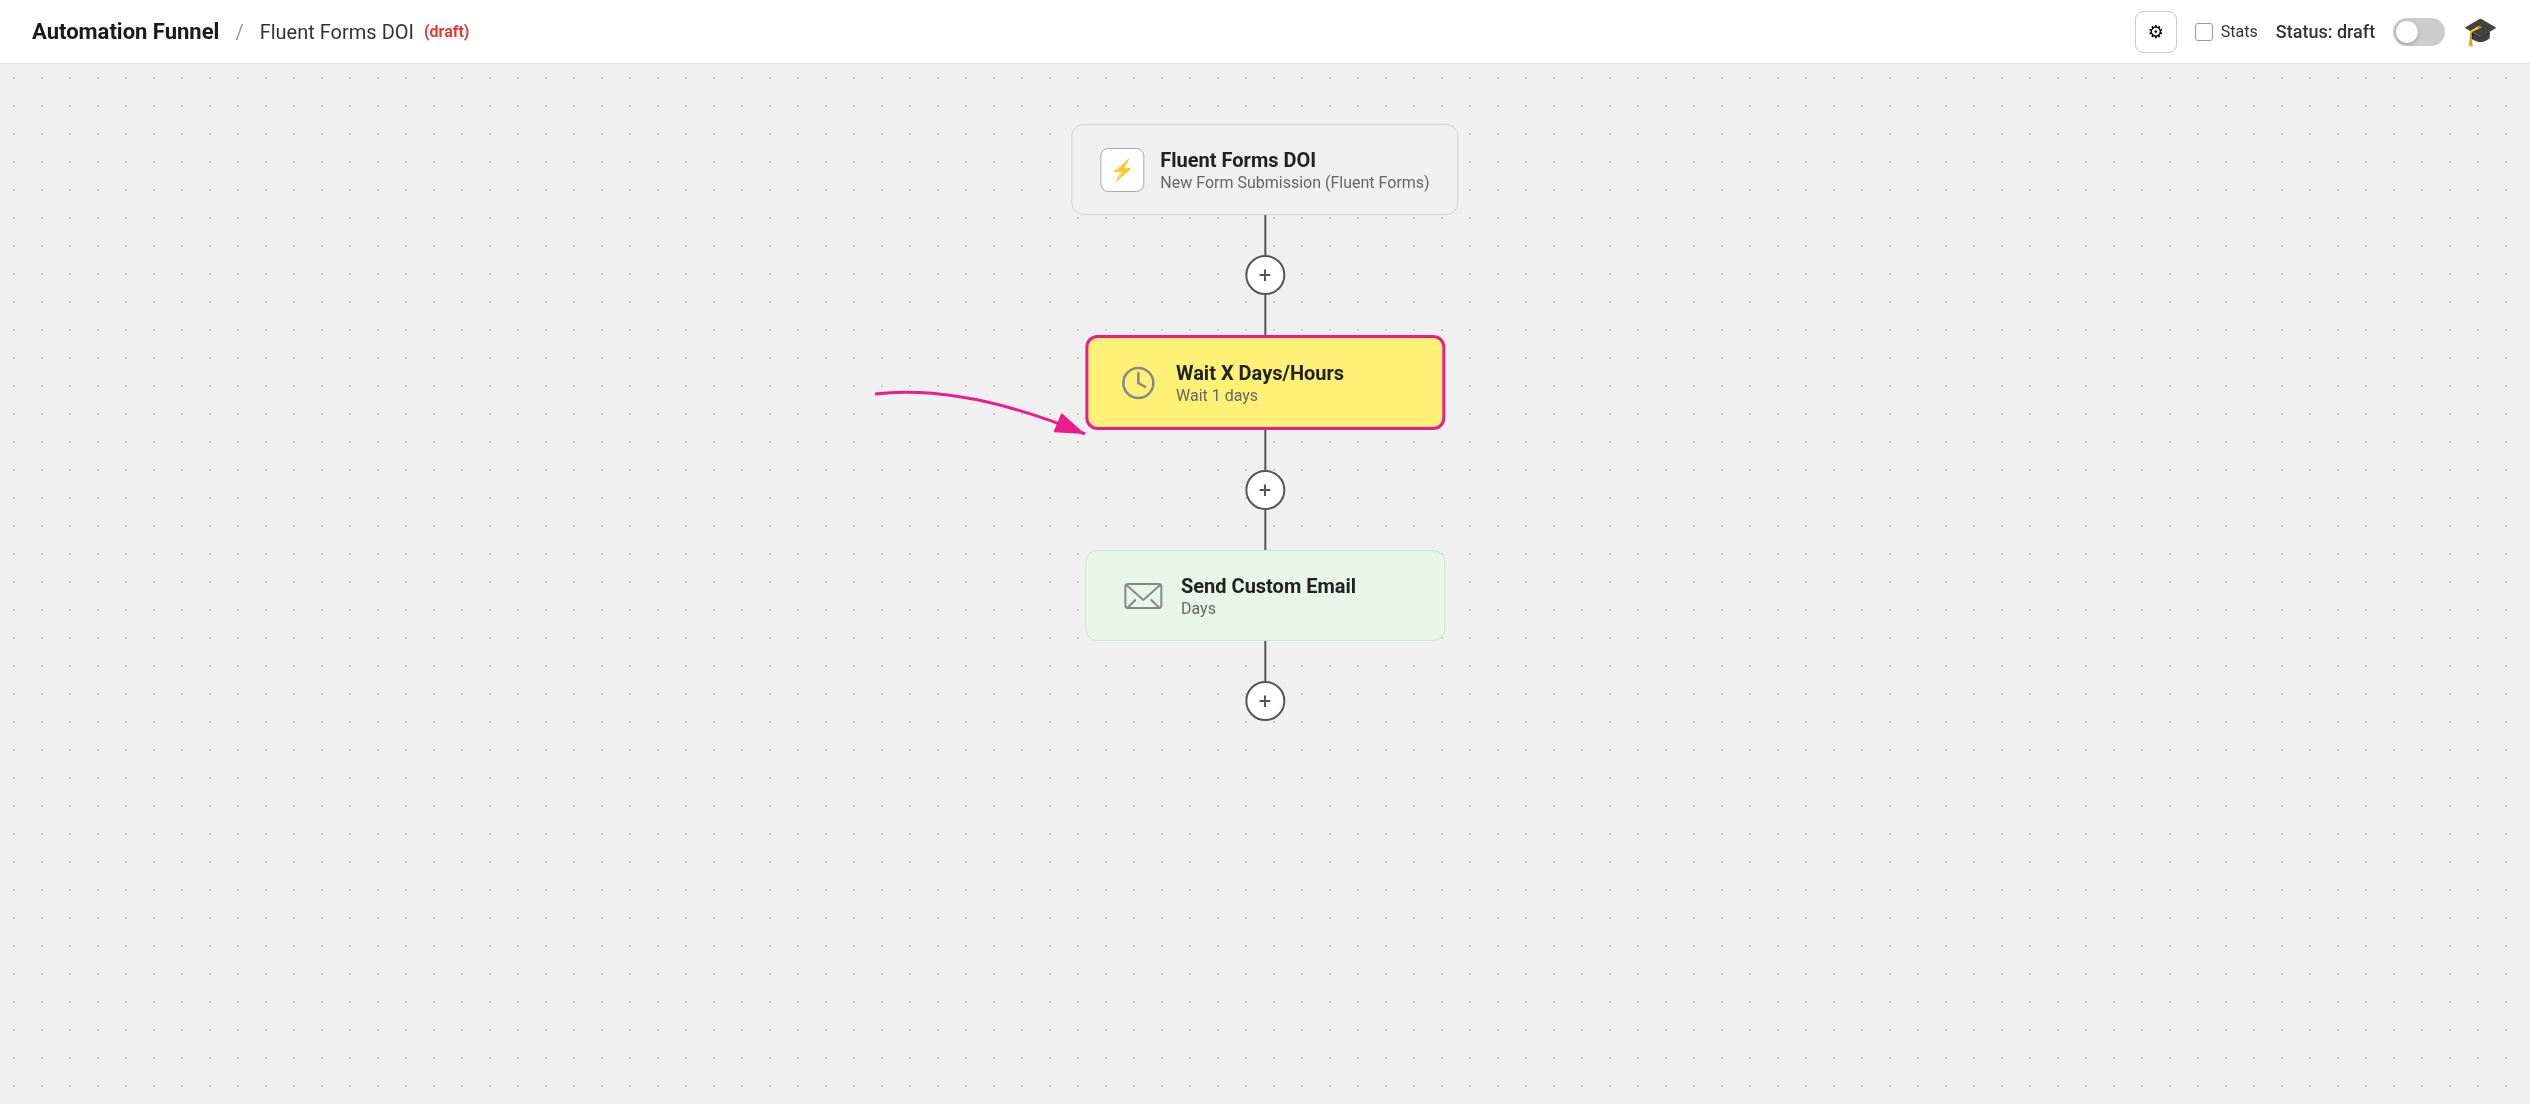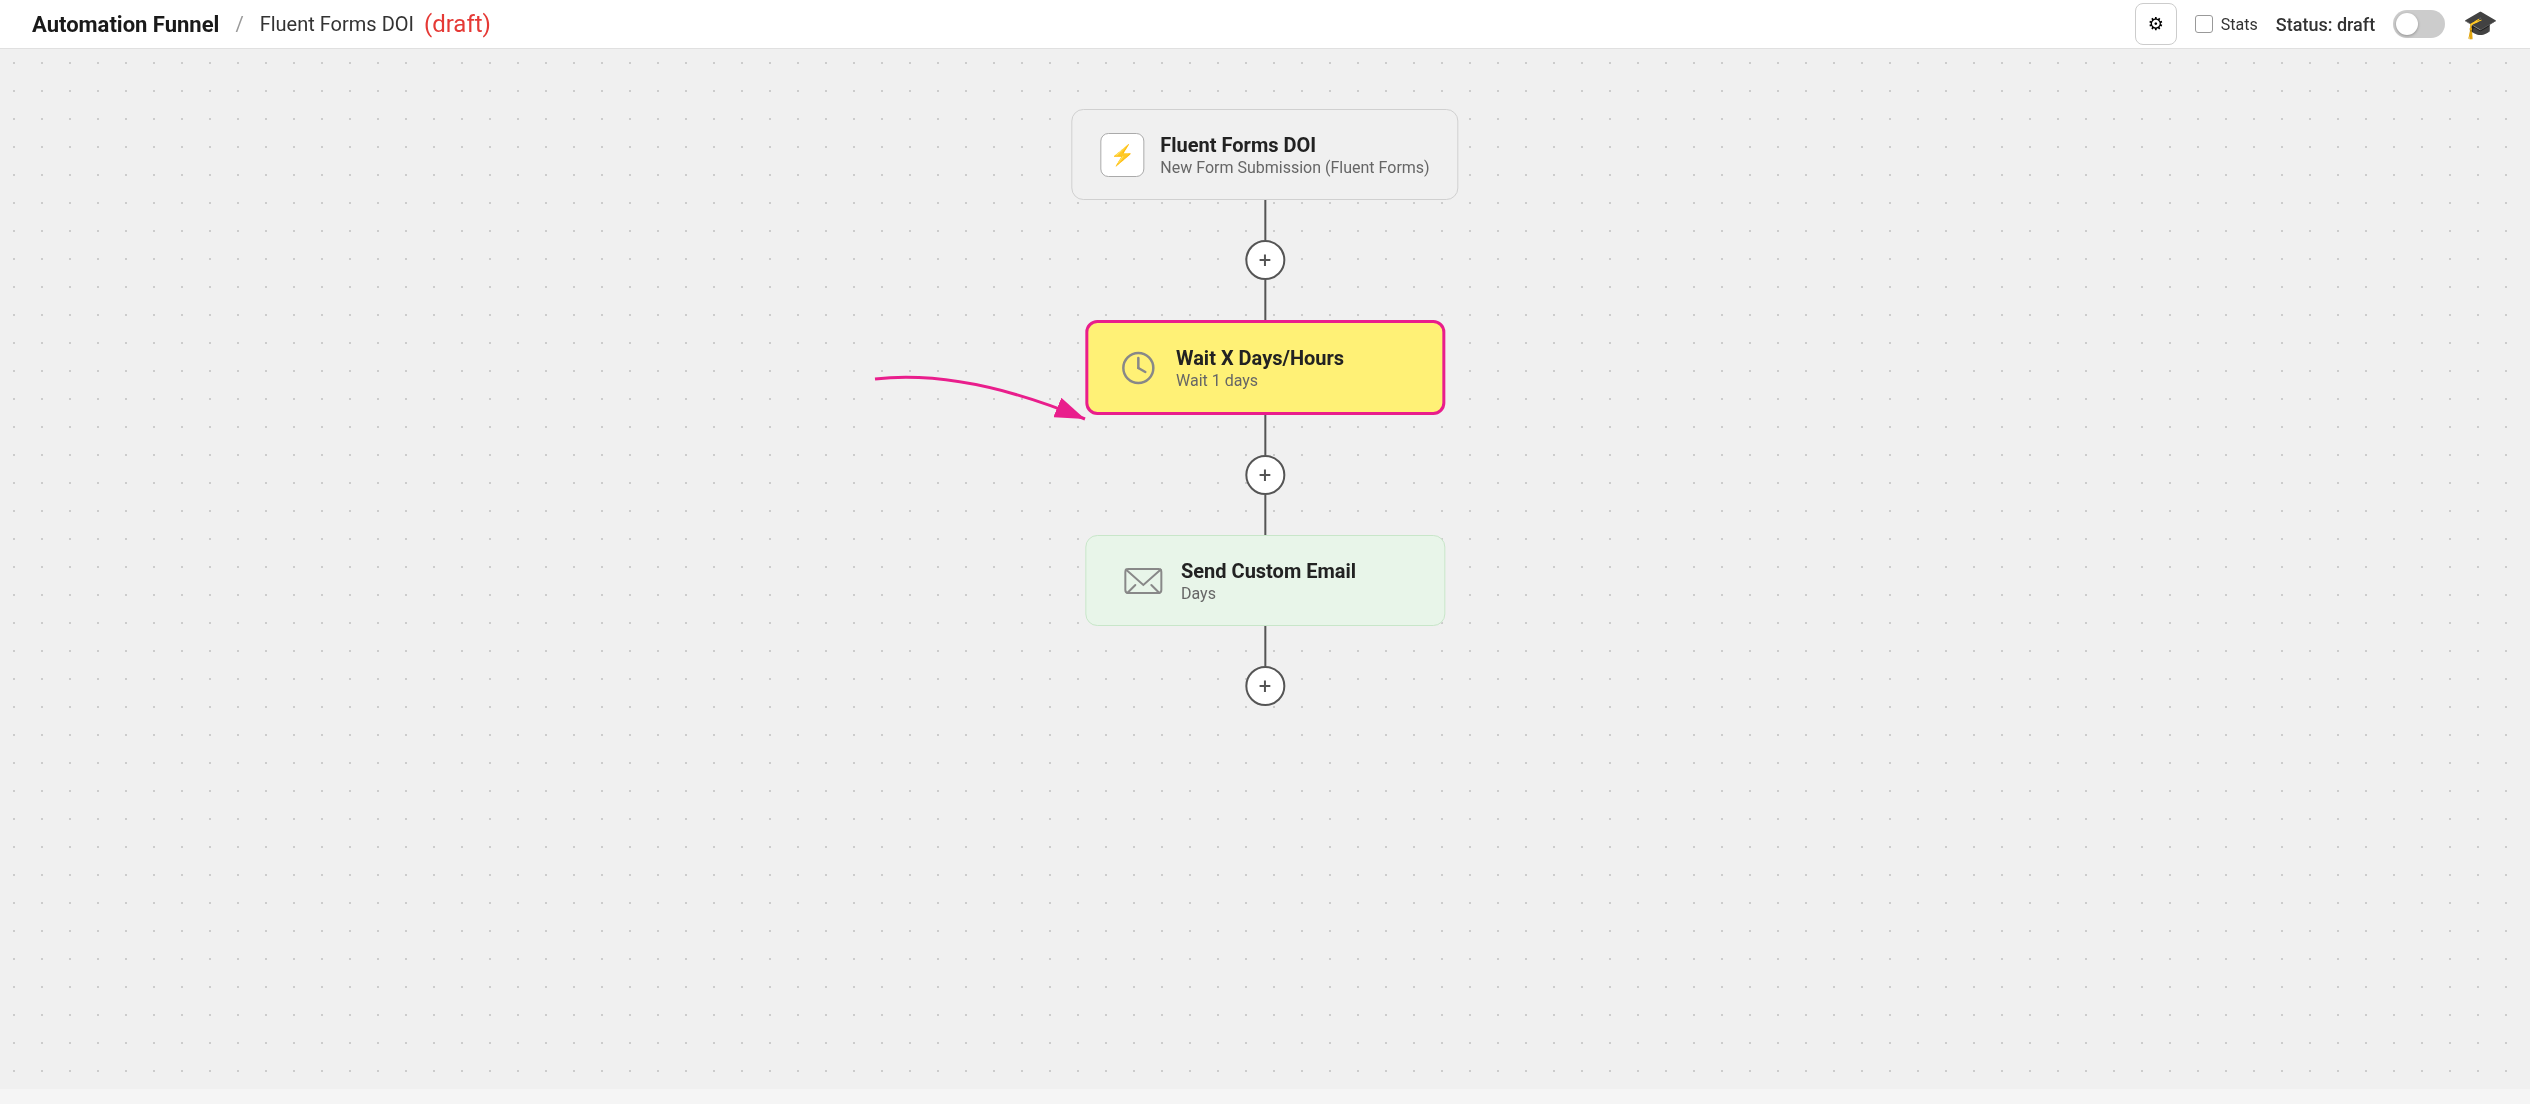--- a/index.html
+++ b/index.html
@@ -12,21 +12,21 @@
     }
 
     
     .header {
       display: flex;
       align-items: center;
       justify-content: space-between;
       background: #fff;
       border-bottom: 1px solid #e0e0e0;
       padding: 0 32px;
-      height: 49px;
+      height: 64px;
     }
     .header-left {
       display: flex;
       align-items: center;
       gap: 10px;
     }
     .header-title {
       font-size: 22px;
       font-weight: 700;
       color: #1a1a1a;
@@ -34,23 +34,23 @@
     .header-sep {
       font-size: 20px;
       color: #999;
       margin: 0 6px;
     }
     .header-sub {
       font-size: 20px;
       color: #333;
     }
     .header-draft {
-      font-size: 24px;
+      font-size: 16px;
       color: #e53935;
-      font-weight: 400;
+      font-weight: 700;
     }
     .header-right {
       display: flex;
       align-items: center;
       gap: 18px;
     }
     .gear-btn {
       width: 42px;
       height: 42px;
       border: 1.5px solid #ccc;

